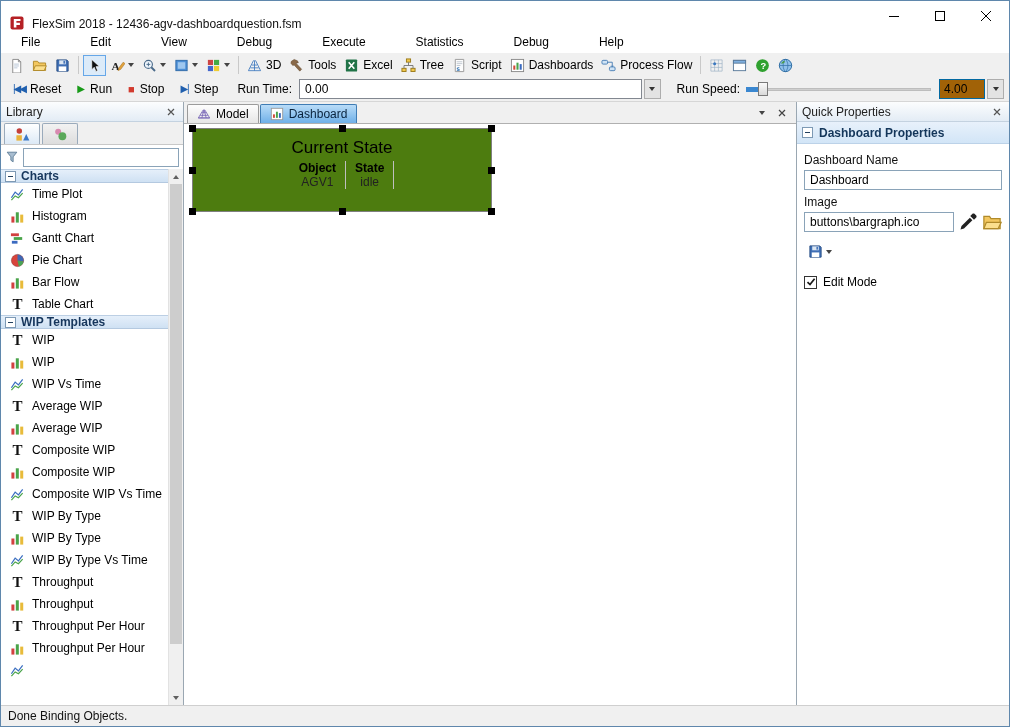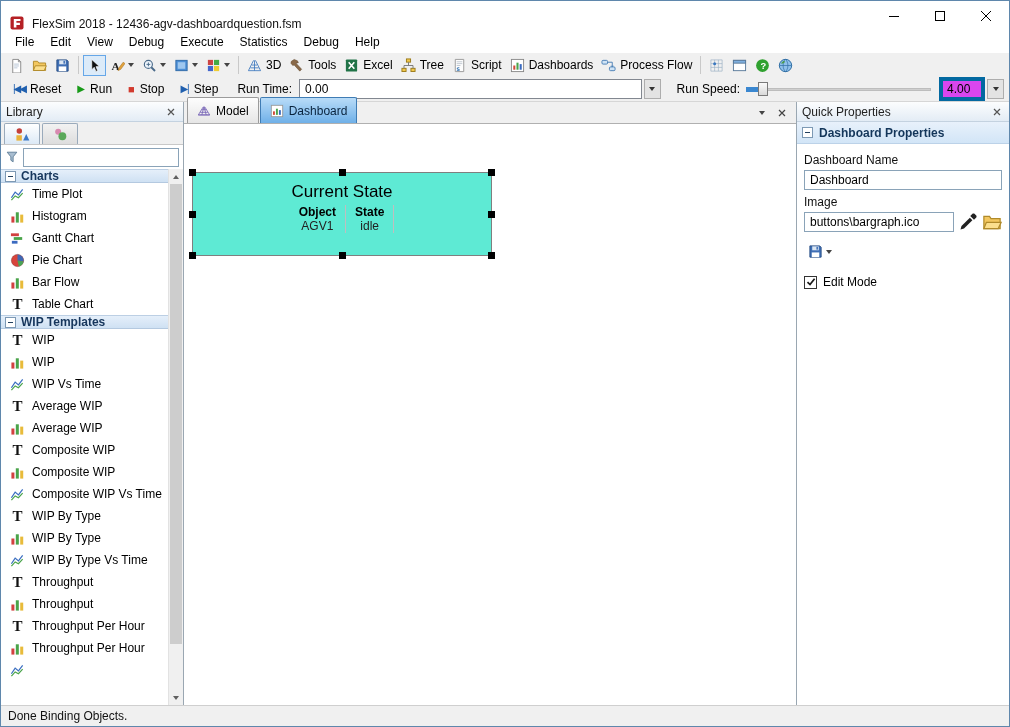--- a/index.html
+++ b/index.html
@@ -9,21 +9,21 @@
 
   
   .titlebar { height: 30px; display: flex; align-items: flex-end; padding-left: 8px; background: #fff; flex: 0 0 auto; }
   .app-icon svg { width: 16px; height: 16px; display: block; }
   .title-text { margin-left: 7px; font-size: 12px; color: #111; }
   .win-controls { margin-left: auto; display: flex; height: 100%; }
   .win-btn { width: 46px; height: 100%; display: flex; align-items: center; justify-content: center; }
   .win-btn svg { width: 10px; height: 10px; display: block; }
 
   
-  .menubar { height: 22px; display: flex; align-items: stretch; background: #fff; padding-left: 6px; flex: 0 0 auto; }
+  .menubar { height: 22px; display: flex; align-items: stretch; background: #fff; padding-left: 12px; flex: 0 0 auto; gap: 34px; }
   .menu-item { display: flex; align-items: center; padding: 0 8px; }
 
   
   .toolbar { height: 24px; background: #f0f0f0; display: flex; align-items: center; padding: 0 4px; flex: 0 0 auto; }
   .tgroup { display: flex; align-items: center; }
   .tsep { width: 1px; height: 18px; background: #c9c9c9; margin: 0 4px; flex: 0 0 auto; }
   .tbtn { height: 21px; min-width: 23px; display: flex; align-items: center; justify-content: center; padding: 0 3px; border: 1px solid transparent; }
   .tbtn.active { border: 1px solid #66a7e8; background: #dcebf9; }
   .tbtn-label { margin-left: 4px; white-space: nowrap; }
   .icn svg { width: 15px; height: 15px; display: block; }
@@ -39,21 +39,21 @@
   .rg-step { color: #1f5fae; letter-spacing: -1px; }
   .runtime-label { margin-left: 10px; margin-right: 5px; white-space: nowrap; }
   .runtime-input { flex: 1; height: 20px; border: 1px solid #828790; background: #fff; padding: 0 5px; font: inherit; min-width: 80px; }
   .drop-btn { width: 17px; height: 20px; border: 1px solid #adadad; background: #e3e3e3; display: flex; align-items: center; justify-content: center; flex: 0 0 auto; }
   .drop-btn .caret { margin: 0; border-top-color: #333; }
   .speed-label { margin-left: 14px; margin-right: 4px; white-space: nowrap; }
   .speed-slider { width: 185px; height: 18px; position: relative; flex: 0 0 auto; margin-right: 6px; }
   .speed-track { position: absolute; left: 0; right: 0; top: 8px; height: 3px; background: #cfcfcf; border: 1px solid #bdbdbd; }
   .speed-fill { position: absolute; left: 0; top: 7px; width: 13px; height: 5px; background: #3a87d0; }
   .speed-handle { position: absolute; left: 12px; top: 2px; width: 10px; height: 14px; background: linear-gradient(#fafafa, #d9d9d9); border: 1px solid #7a7a7a; }
-  .speed-input { width: 46px; height: 20px; border: 4px solid #0369a1; background: #d946ef; padding: 8px 4px; font: inherit; text-align: left; flex: 0 0 auto; }
+  .speed-input { width: 46px; height: 20px; border: 1px solid #0369a1; background: #a16207; padding: 8px 4px; font: inherit; text-align: left; flex: 0 0 auto; }
 
   
   .main { flex: 1; display: flex; min-height: 0; background: #fff; }
 
   
   .library-panel { width: 183px; flex: 0 0 auto; border-right: 1px solid #9aa7b2; display: flex; flex-direction: column; background: #fff; }
   .panel-header { height: 20px; flex: 0 0 auto; background: linear-gradient(#fcfdfe, #e3ecf5); border-bottom: 1px solid #c4d2e0; display: flex; align-items: center; padding: 0 5px; color: #222; }
   .xbtn { margin-left: auto; display: flex; align-items: center; justify-content: center; width: 14px; height: 14px; }
   .xbtn svg { width: 8px; height: 8px; display: block; }
   .lib-tabs { height: 23px; flex: 0 0 auto; background: #f0f0f0; border-bottom: 1px solid #c8c8c8; display: flex; align-items: flex-end; padding-left: 3px; }
@@ -73,28 +73,28 @@
   .scroll-arrow i { display: block; width: 0; height: 0; border-left: 3.5px solid transparent; border-right: 3.5px solid transparent; }
   .scroll-arrow.up i { border-bottom: 4px solid #606060; }
   .scroll-arrow.down i { border-top: 4px solid #606060; }
   .scroll-track { flex: 1; position: relative; }
   .scroll-thumb { position: absolute; left: 1px; right: 1px; top: 0; height: 91%; background: #cdcdcd; }
 
   
   .center { flex: 1; display: flex; flex-direction: column; min-width: 0; background: #fff; }
   .tabbar { height: 22px; flex: 0 0 auto; background: #f0f0f0; border-bottom: 1px solid #b0b0b0; display: flex; align-items: flex-end; padding-left: 3px; }
   .tabs-mount { display: flex; align-items: flex-end; height: 100%; }
-  .tab { height: 26px; display: flex; align-items: center; gap: 5px; padding: 0 9px; border: 1px solid #9b9b9b; border-bottom: none; border-radius: 2px 2px 0 0; background: linear-gradient(#fdfdfd, #e6e6e6); margin-right: 1px; white-space: nowrap; }
+  .tab { height: 19px; display: flex; align-items: center; gap: 5px; padding: 0 9px; border: 1px solid #9b9b9b; border-bottom: none; border-radius: 2px 2px 0 0; background: linear-gradient(#fdfdfd, #e6e6e6); margin-right: 1px; white-space: nowrap; }
   .tab.active { background: linear-gradient(#b9dcf8, #6fb0e8); border-color: #3f7cb4; color: #09233d; }
   .tab .icn svg { width: 14px; height: 14px; }
   .tabbar-right { margin-left: auto; display: flex; align-items: center; gap: 10px; padding-right: 7px; height: 100%; }
   .canvas { flex: 1; position: relative; background: #fff; overflow: hidden; }
 
   
-  .widget { position: absolute; left: 8px; top: 4px; width: 300px; height: 84px; border: 1px solid #7f7f7f; background: #5eead4; margin-top: 44px; }
+  .widget { position: absolute; left: 8px; top: 4px; width: 300px; height: 84px; border: 1px solid #7f7f7f; background: #4d7c0f; }
   .sel-h { position: absolute; width: 7px; height: 7px; background: #000; }
   .sel-nw { left: -4px; top: -4px; } .sel-n { left: calc(50% - 3.5px); top: -4px; } .sel-ne { right: -4px; top: -4px; }
   .sel-w { left: -4px; top: calc(50% - 3.5px); } .sel-e { right: -4px; top: calc(50% - 3.5px); }
   .sel-sw { left: -4px; bottom: -4px; } .sel-s { left: calc(50% - 3.5px); bottom: -4px; } .sel-se { right: -4px; bottom: -4px; }
   .widget-title { text-align: center; font-size: 17px; margin-top: 9px; color: #000; }
   .widget-table { margin: 3px auto 0; border-collapse: collapse; }
   .widget-table th { font-weight: bold; padding: 0 9px; }
   .widget-table td { padding: 0 9px; color: #222; text-align: center; }
   .widget-table .c2 { border-left: 1px solid #bfbfbf; border-right: 1px solid #bfbfbf; }
 

